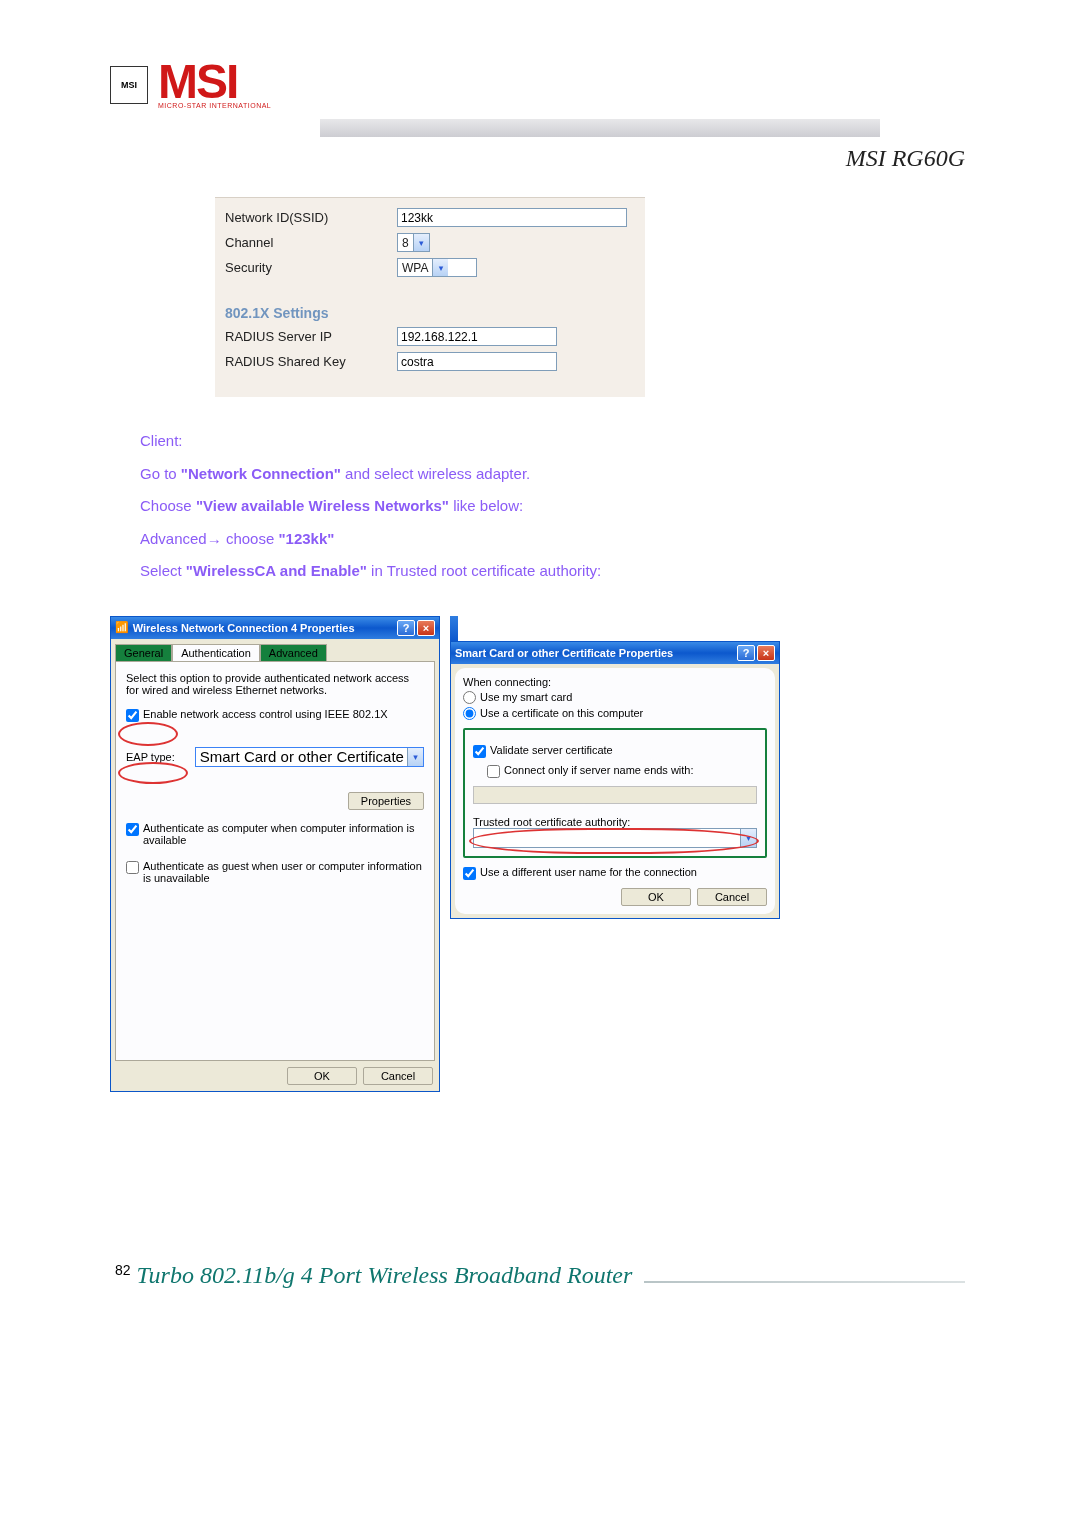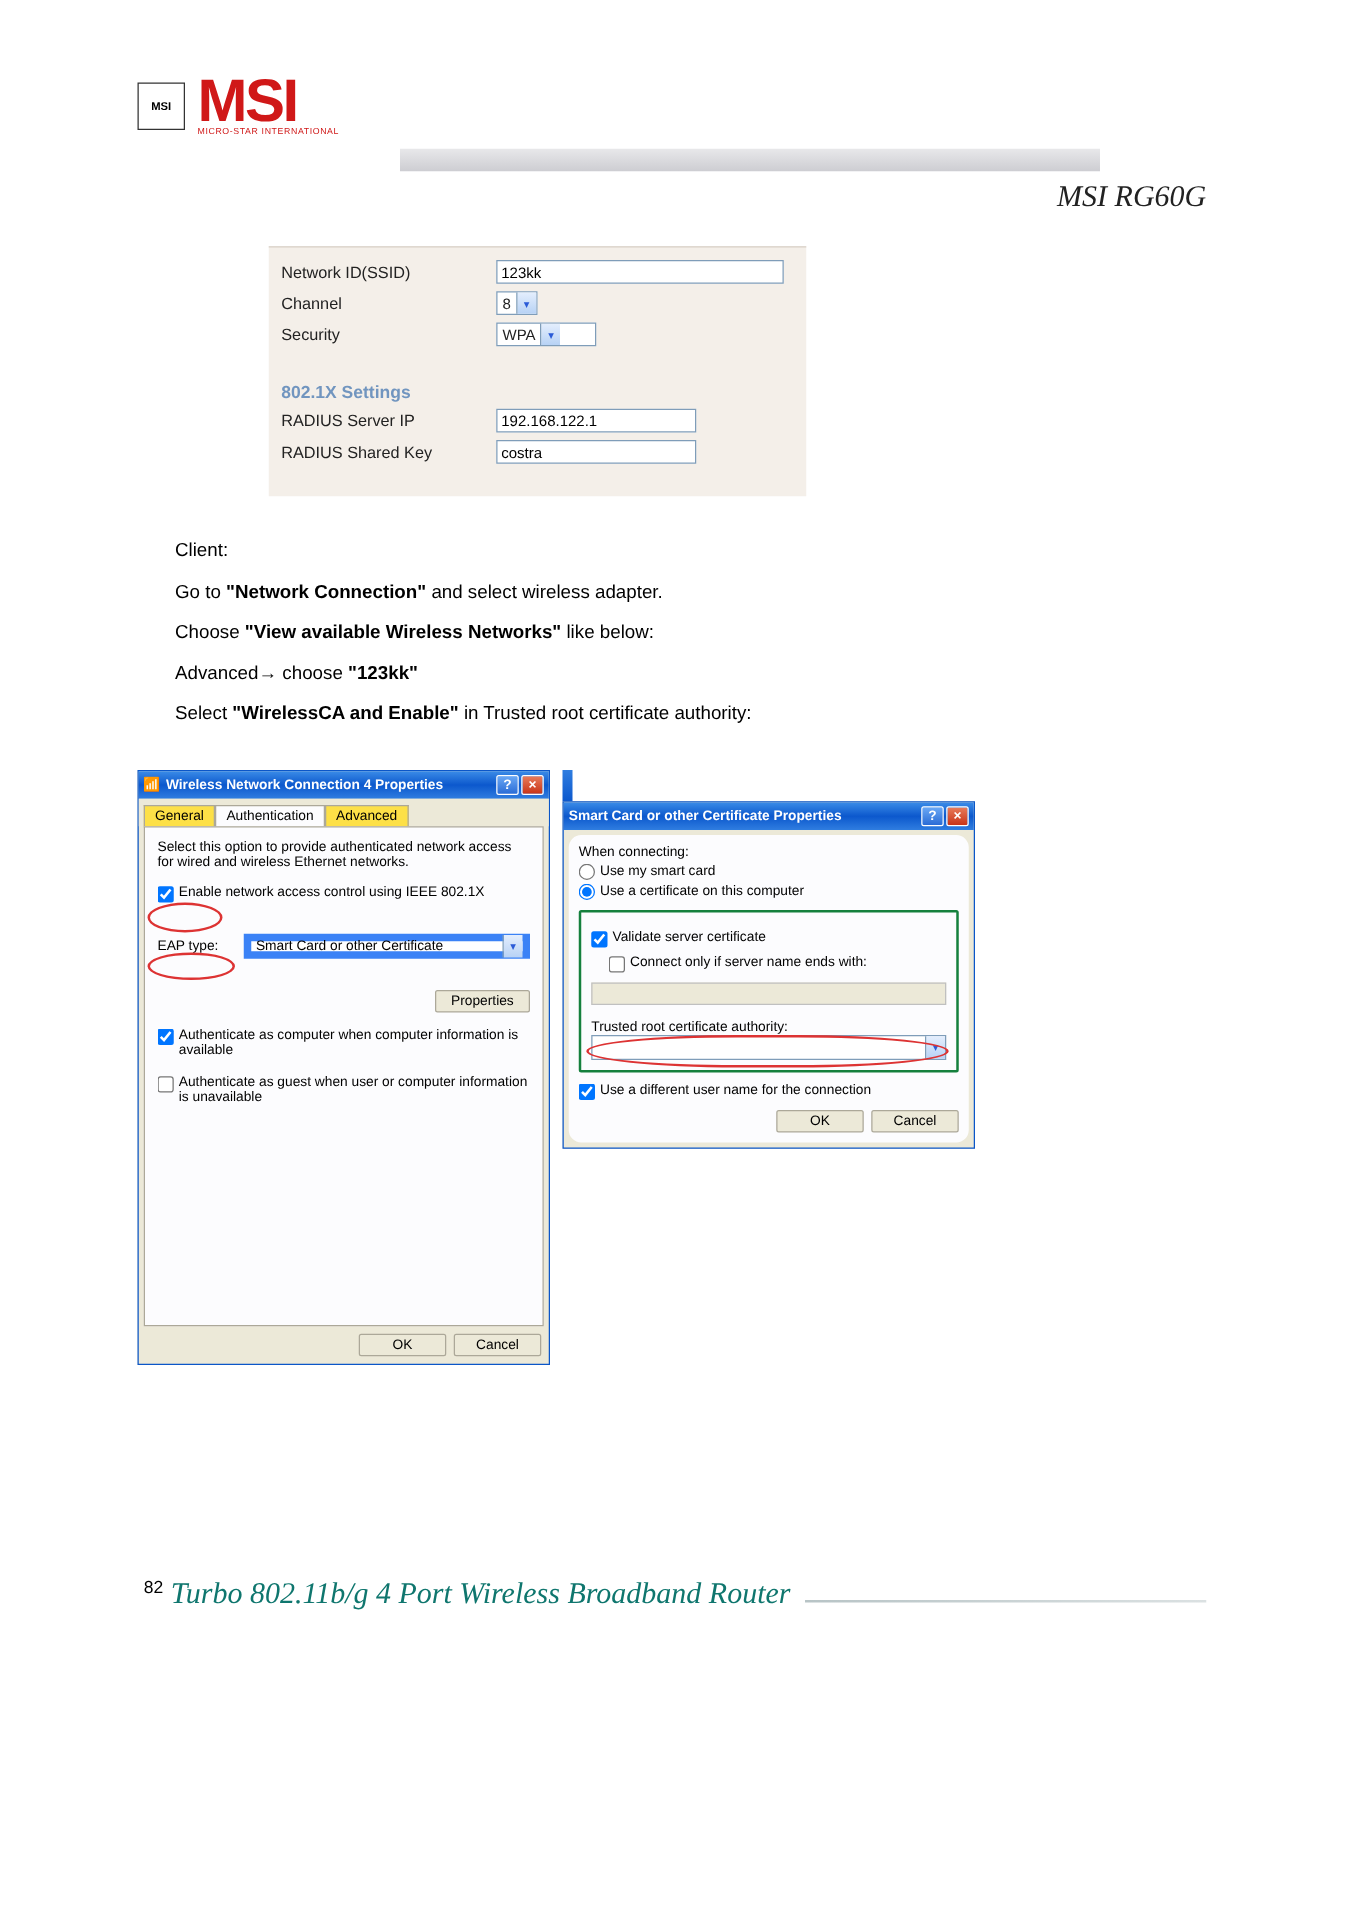--- a/index.html
+++ b/index.html
@@ -15,40 +15,40 @@
   .row { display: flex; align-items: center; margin: 6px 0; }
   .row .lbl { width: 172px; }
   .input { border: 1px solid #7f9db9; background: #fff; font-size: 12px; padding: 1px 3px; height: 19px; }
   .input.w1 { width: 230px; }
   .input.w3 { width: 160px; }
   .select-wrap { display: inline-flex; align-items: center; border: 1px solid #7f9db9; background: #fff; height: 19px; }
   .select-wrap span { padding: 0 4px; font-size: 12px; }
   .select-wrap .arr { width: 16px; height: 17px; background: linear-gradient(#e4eefd,#b7d2f5); border-left: 1px solid #7f9db9; display: flex; align-items: center; justify-content: center; color: #4a6; font-size: 9px; }
   .select-wrap .arr::after { content: "▾"; color: #2b5bd7; }
   .section-title { color: #7195bf; font-weight: bold; margin: 28px 0 6px 0; font-size: 14px; }
-  .body-text { margin: 30px 30px 0 30px; font-size: 15px; color: #000000; line-height: 1.9; }
+  .body-text { margin: 30px 30px 0 30px; font-size: 15px; color: #8b5cf6; line-height: 1.9; }
   .body-text p { margin: 4px 0; }
   .body-text b { font-weight: bold; }
   .arrow-char { font-family: Arial; }
   .dialogs { display: flex; margin: 30px 0 0 0; gap: 10px; }
   .dlg { border: 1px solid #0b56c8; background: #ece9d8; width: 330px; position: relative; font-size: 11px; }
   .dlg2 { width: 330px; }
   .titlebar { height: 22px; background: linear-gradient(to bottom,#3a8be7 0%, #0c58cd 50%, #2f7de0 100%); color: #fff; font-size: 11px; font-weight: bold; display: flex; align-items: center; padding: 0 4px; justify-content: space-between; }
   .titlebar .ttl { display: flex; align-items: center; gap: 4px; }
   .titlebar .btns { display: flex; gap: 2px; }
   .tb-btn { width: 18px; height: 16px; border: 1px solid #fff; background: linear-gradient(#e87b5a,#c83418); color: #fff; font-size: 11px; display: flex; align-items: center; justify-content: center; border-radius: 2px; }
   .tb-btn.qm { background: linear-gradient(#6aa8f5,#2a6cd6); }
   .tab-strip { display: flex; gap: 0; padding: 4px 4px 0 4px; background: #ece9d8; }
-  .tab { border: 1px solid #aca899; border-bottom: none; background: #fde047; padding: 2px 8px; font-size: 11px; position: relative; top: 1px; }
+  .tab { border: 1px solid #aca899; border-bottom: none; background: #15803d; padding: 2px 8px; font-size: 11px; position: relative; top: 1px; }
   .tab.active { background: #fcfcfe; border-bottom: 1px solid #fcfcfe; }
   .tabs-under { border: 1px solid #aca899; margin: 0 4px 4px 4px; padding: 10px; background: #fcfcfe; height: 400px; position: relative; }
   .chk { display: flex; align-items: flex-start; gap: 4px; margin: 6px 0; }
   .chk input[type=checkbox] { width: 13px; height: 13px; margin-top: 1px; }
   .eap-row { display: flex; align-items: center; gap: 20px; margin: 25px 0; }
-  .eap-row select, .eap-sel { border: 6px solid #3b82f6; background: #fff; font-size: 11px; height: 20px; flex: 1; display: flex; align-items: center; justify-content: space-between; padding: 0 0 0 4px; }
+  .eap-row select, .eap-sel { border: 1px solid #3b82f6; background: #fff; font-size: 15px; height: 20px; flex: 1; display: flex; align-items: center; justify-content: space-between; padding: 0 0 0 4px; }
   .eap-sel .arr { width: 16px; height: 18px; background: linear-gradient(#e4eefd,#b7d2f5); border-left: 1px solid #7f9db9; display: flex; align-items: center; justify-content: center; }
   .eap-sel .arr::after { content: "▾"; color: #2b5bd7; font-size: 9px; }
   .btn { border: 1px solid #aca899; background: #ece9d8; padding: 2px 12px; font-size: 11px; border-radius: 2px; }
   .btn-row { display: flex; justify-content: flex-end; gap: 6px; margin: 6px; }
   .prop-btn-row { display: flex; justify-content: flex-end; margin: 4px 0 12px 0; }
   .inner-panel { margin: 4px; padding: 8px; background: #fcfcfe; border-radius: 10px; }
   .grp { border: 2px solid #15803d; padding: 8px; margin: 8px 0; border-radius: 2px; position: relative; }
   .radio-row { display: flex; align-items: center; gap: 4px; margin: 3px 0; }
   .radio-row input { margin: 0; }
   .server-in { width: 100%; border: 1px solid #c0c0c0; height: 18px; margin-top: 2px; background: #ece9d8; }

